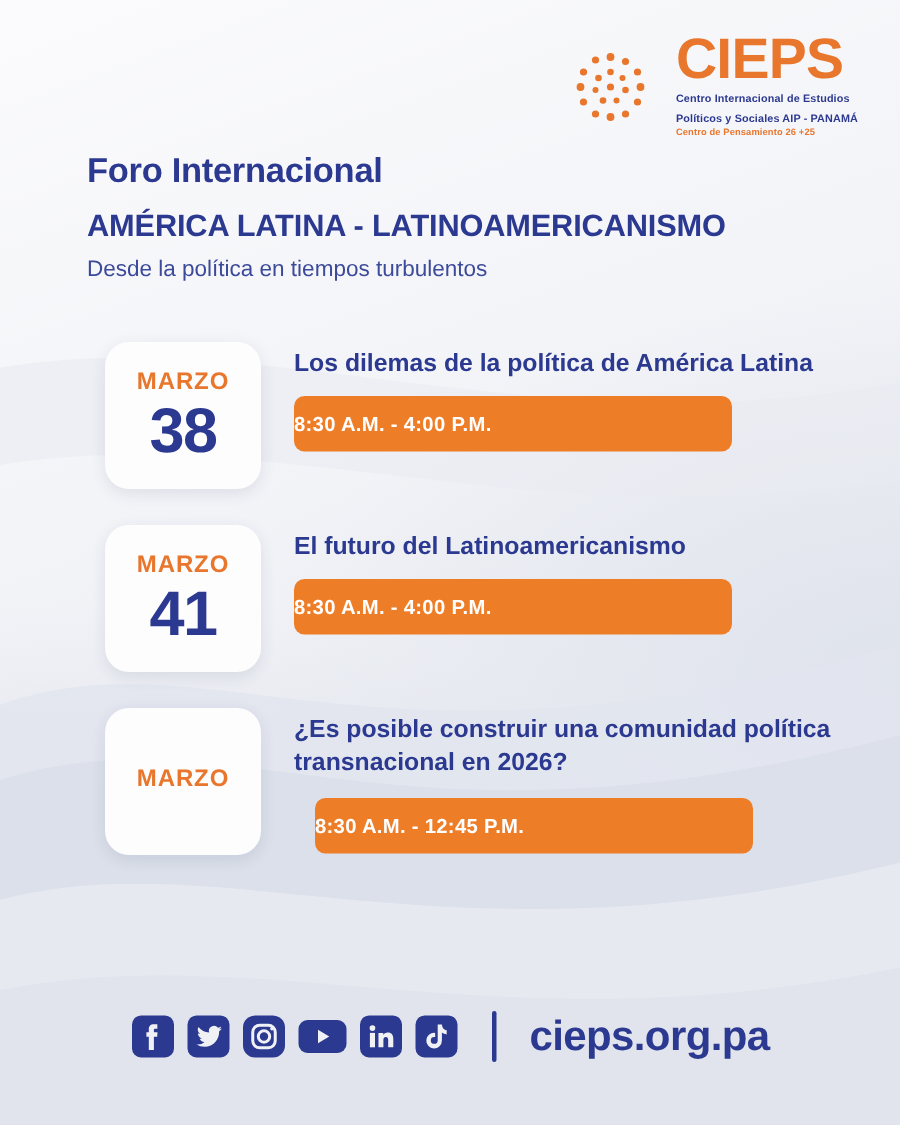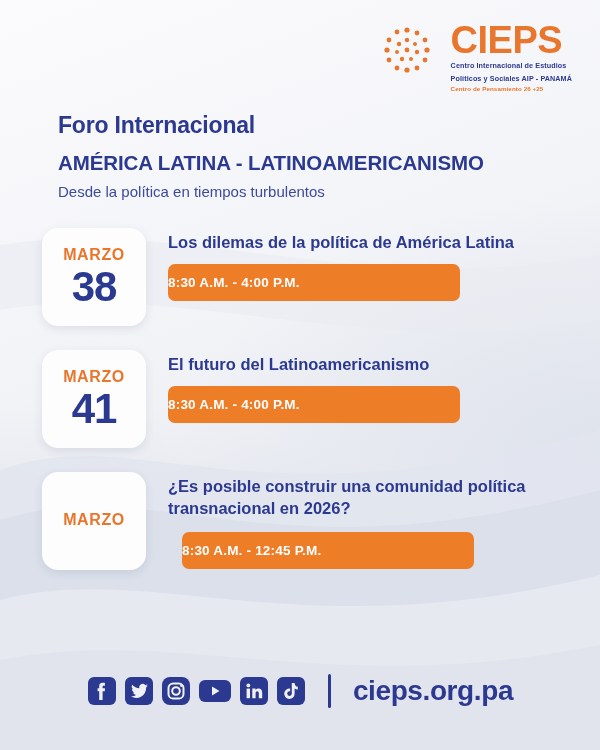--- a/index.html
+++ b/index.html
@@ -30,21 +30,21 @@
     position: absolute;
     inset: 0;
     pointer-events: none;
   }
   
   .logo-wrap {
     position: absolute;
     top: 22px;
     right: 28px;
     display: flex;
-    align-items: flex-start;
+    align-items: center;
     gap: 18px;
   }
   .logo-dots {
     width: 52px;
     height: 52px;
     flex: none;
     margin-top: 2px;
   }
   .logo-text {
     display: flex;
@@ -71,21 +71,21 @@
     font-size: 6.2px;
     color: #e8762c;
     font-weight: bold;
     margin-top: 2px;
     letter-spacing: 0.1px;
   }
   
   .titles {
     position: absolute;
     left: 58px;
-    top: 112px;
+    top: 100px;
     width: 480px;
   }
   .title-1 {
     font-size: 23px;
     font-weight: bold;
     color: #2b3990;
     letter-spacing: -0.2px;
     margin: 0 0 5px 0;
   }
   .title-2 {
@@ -97,21 +97,21 @@
   }
   .title-3 {
     font-size: 15px;
     color: #3c4a9a;
     font-weight: normal;
     margin: 0;
   }
   
   .events {
     position: absolute;
-    left: 42px;
+    left: 70px;
     top: 228px;
     width: 492px;
   }
   .event {
     display: flex;
     align-items: flex-start;
     margin-bottom: 24px;
   }
   .date-card {
     width: 104px;

